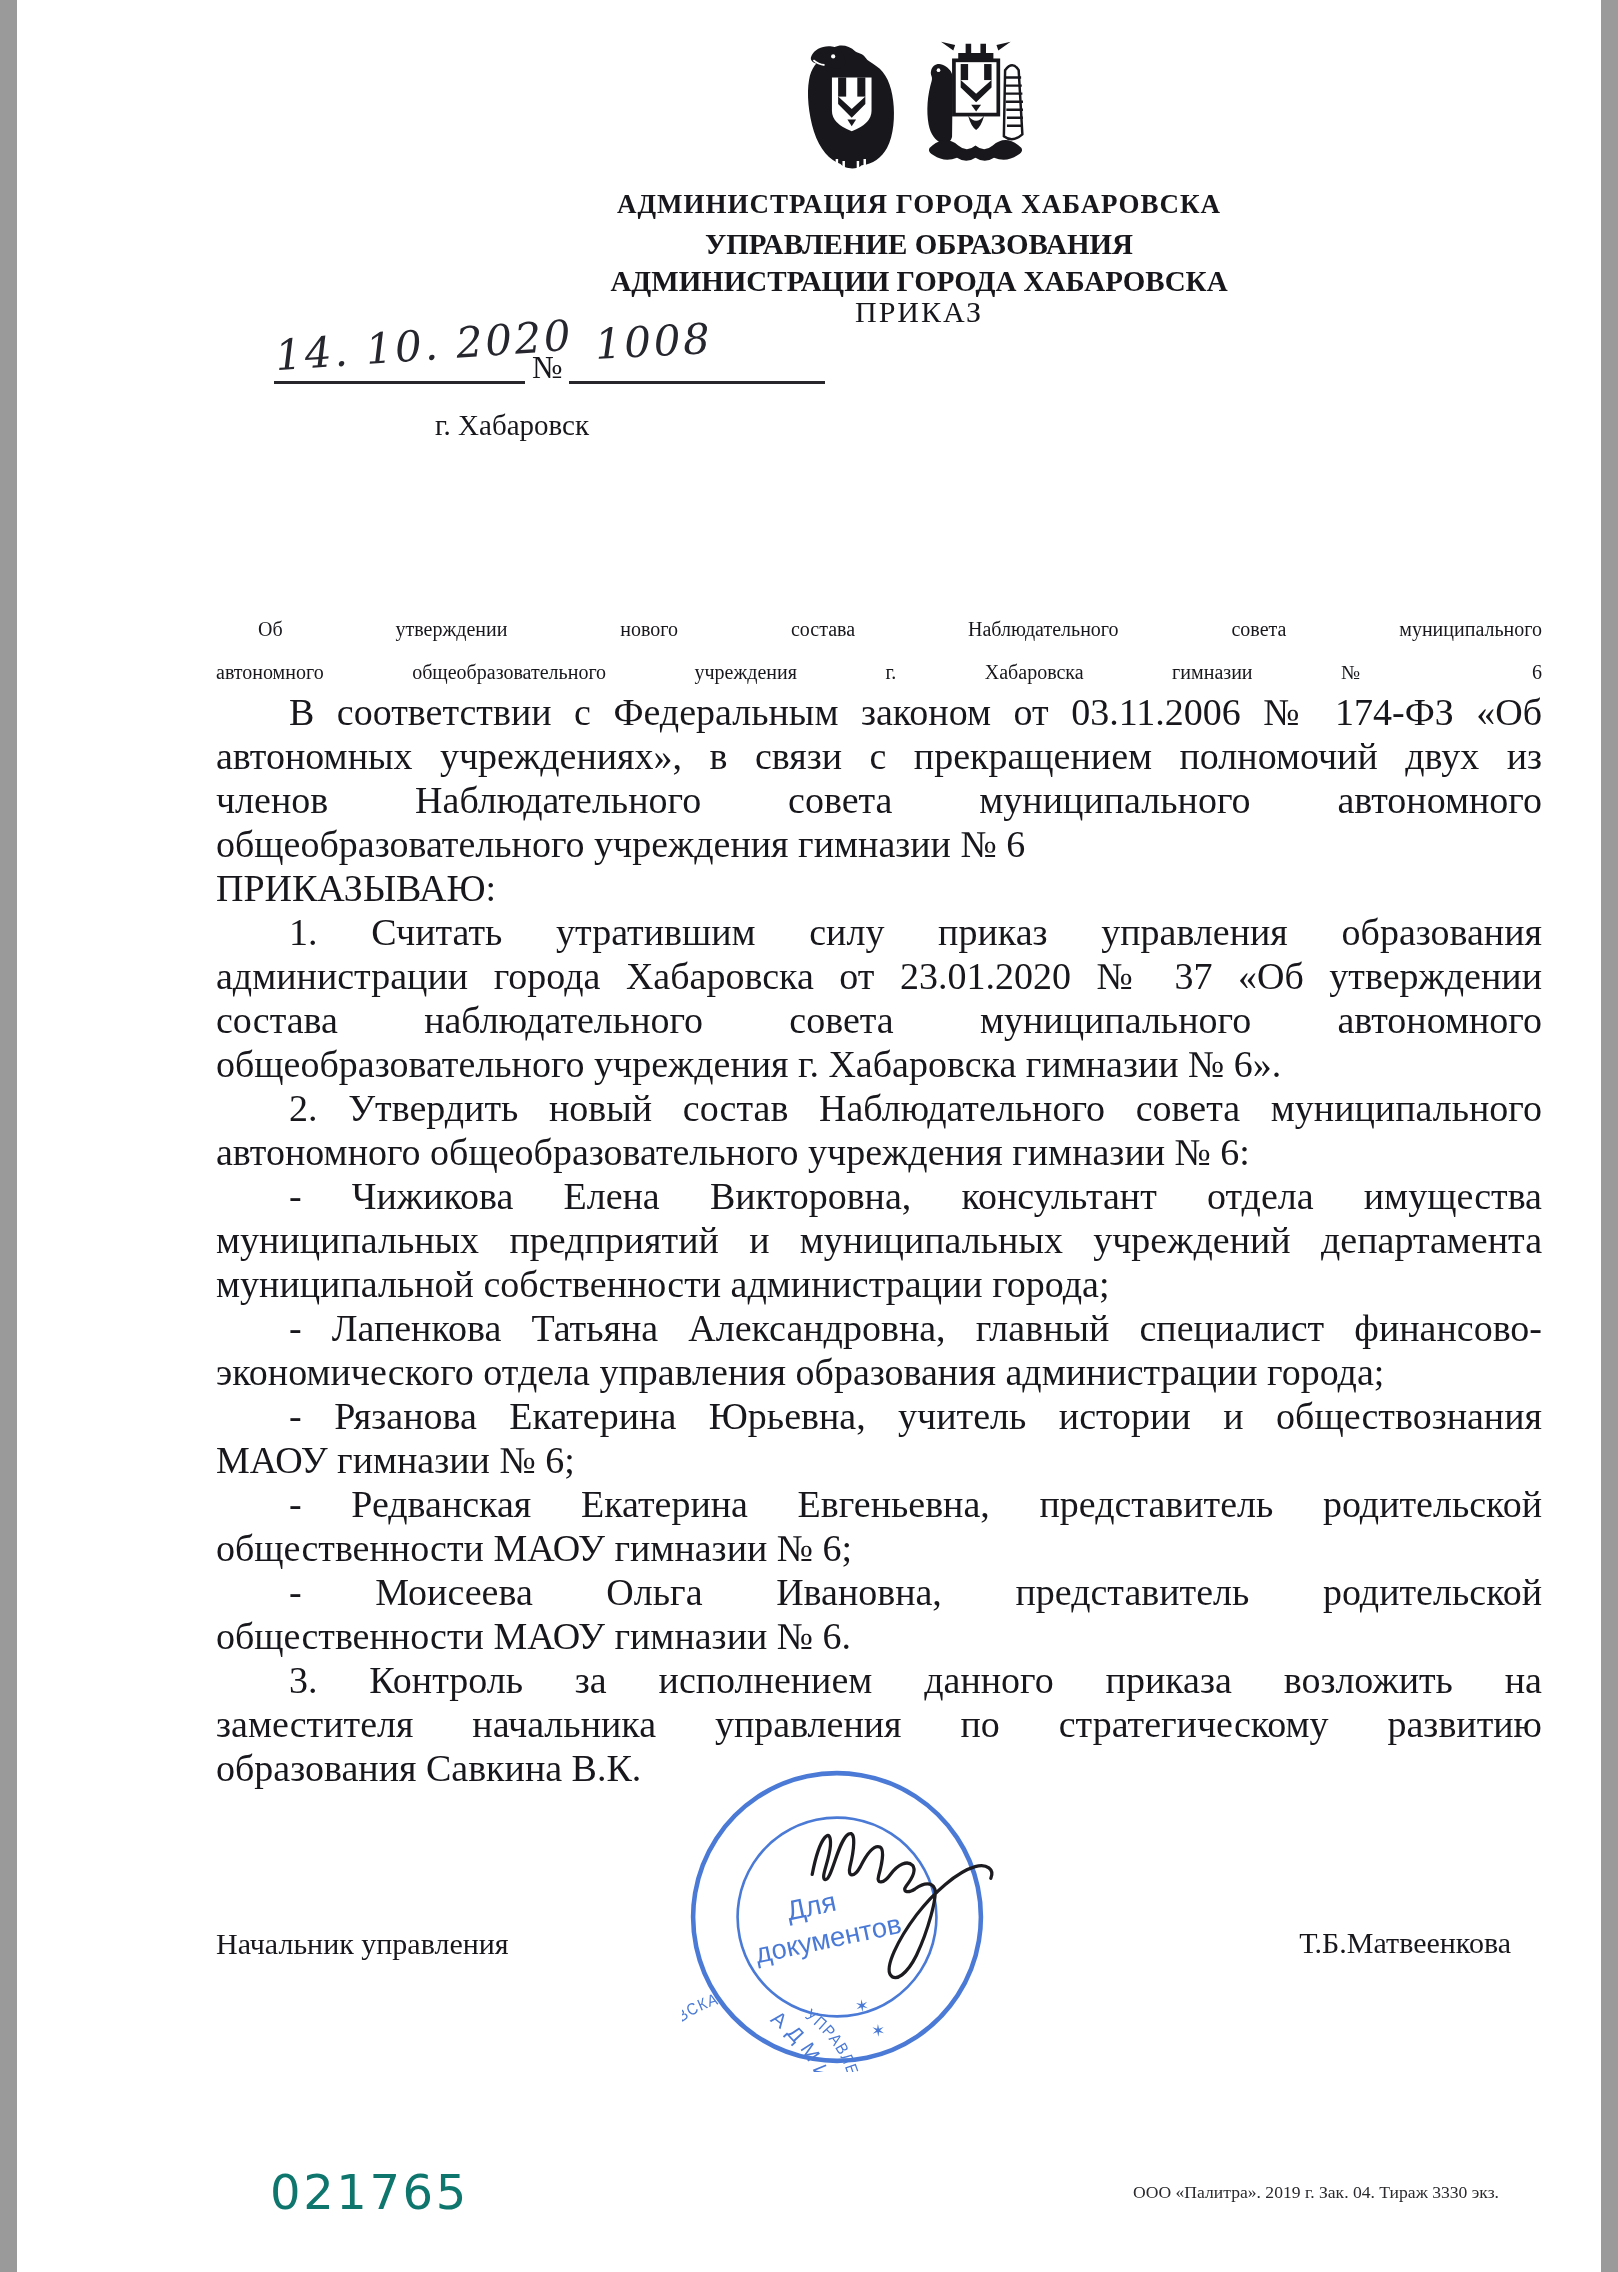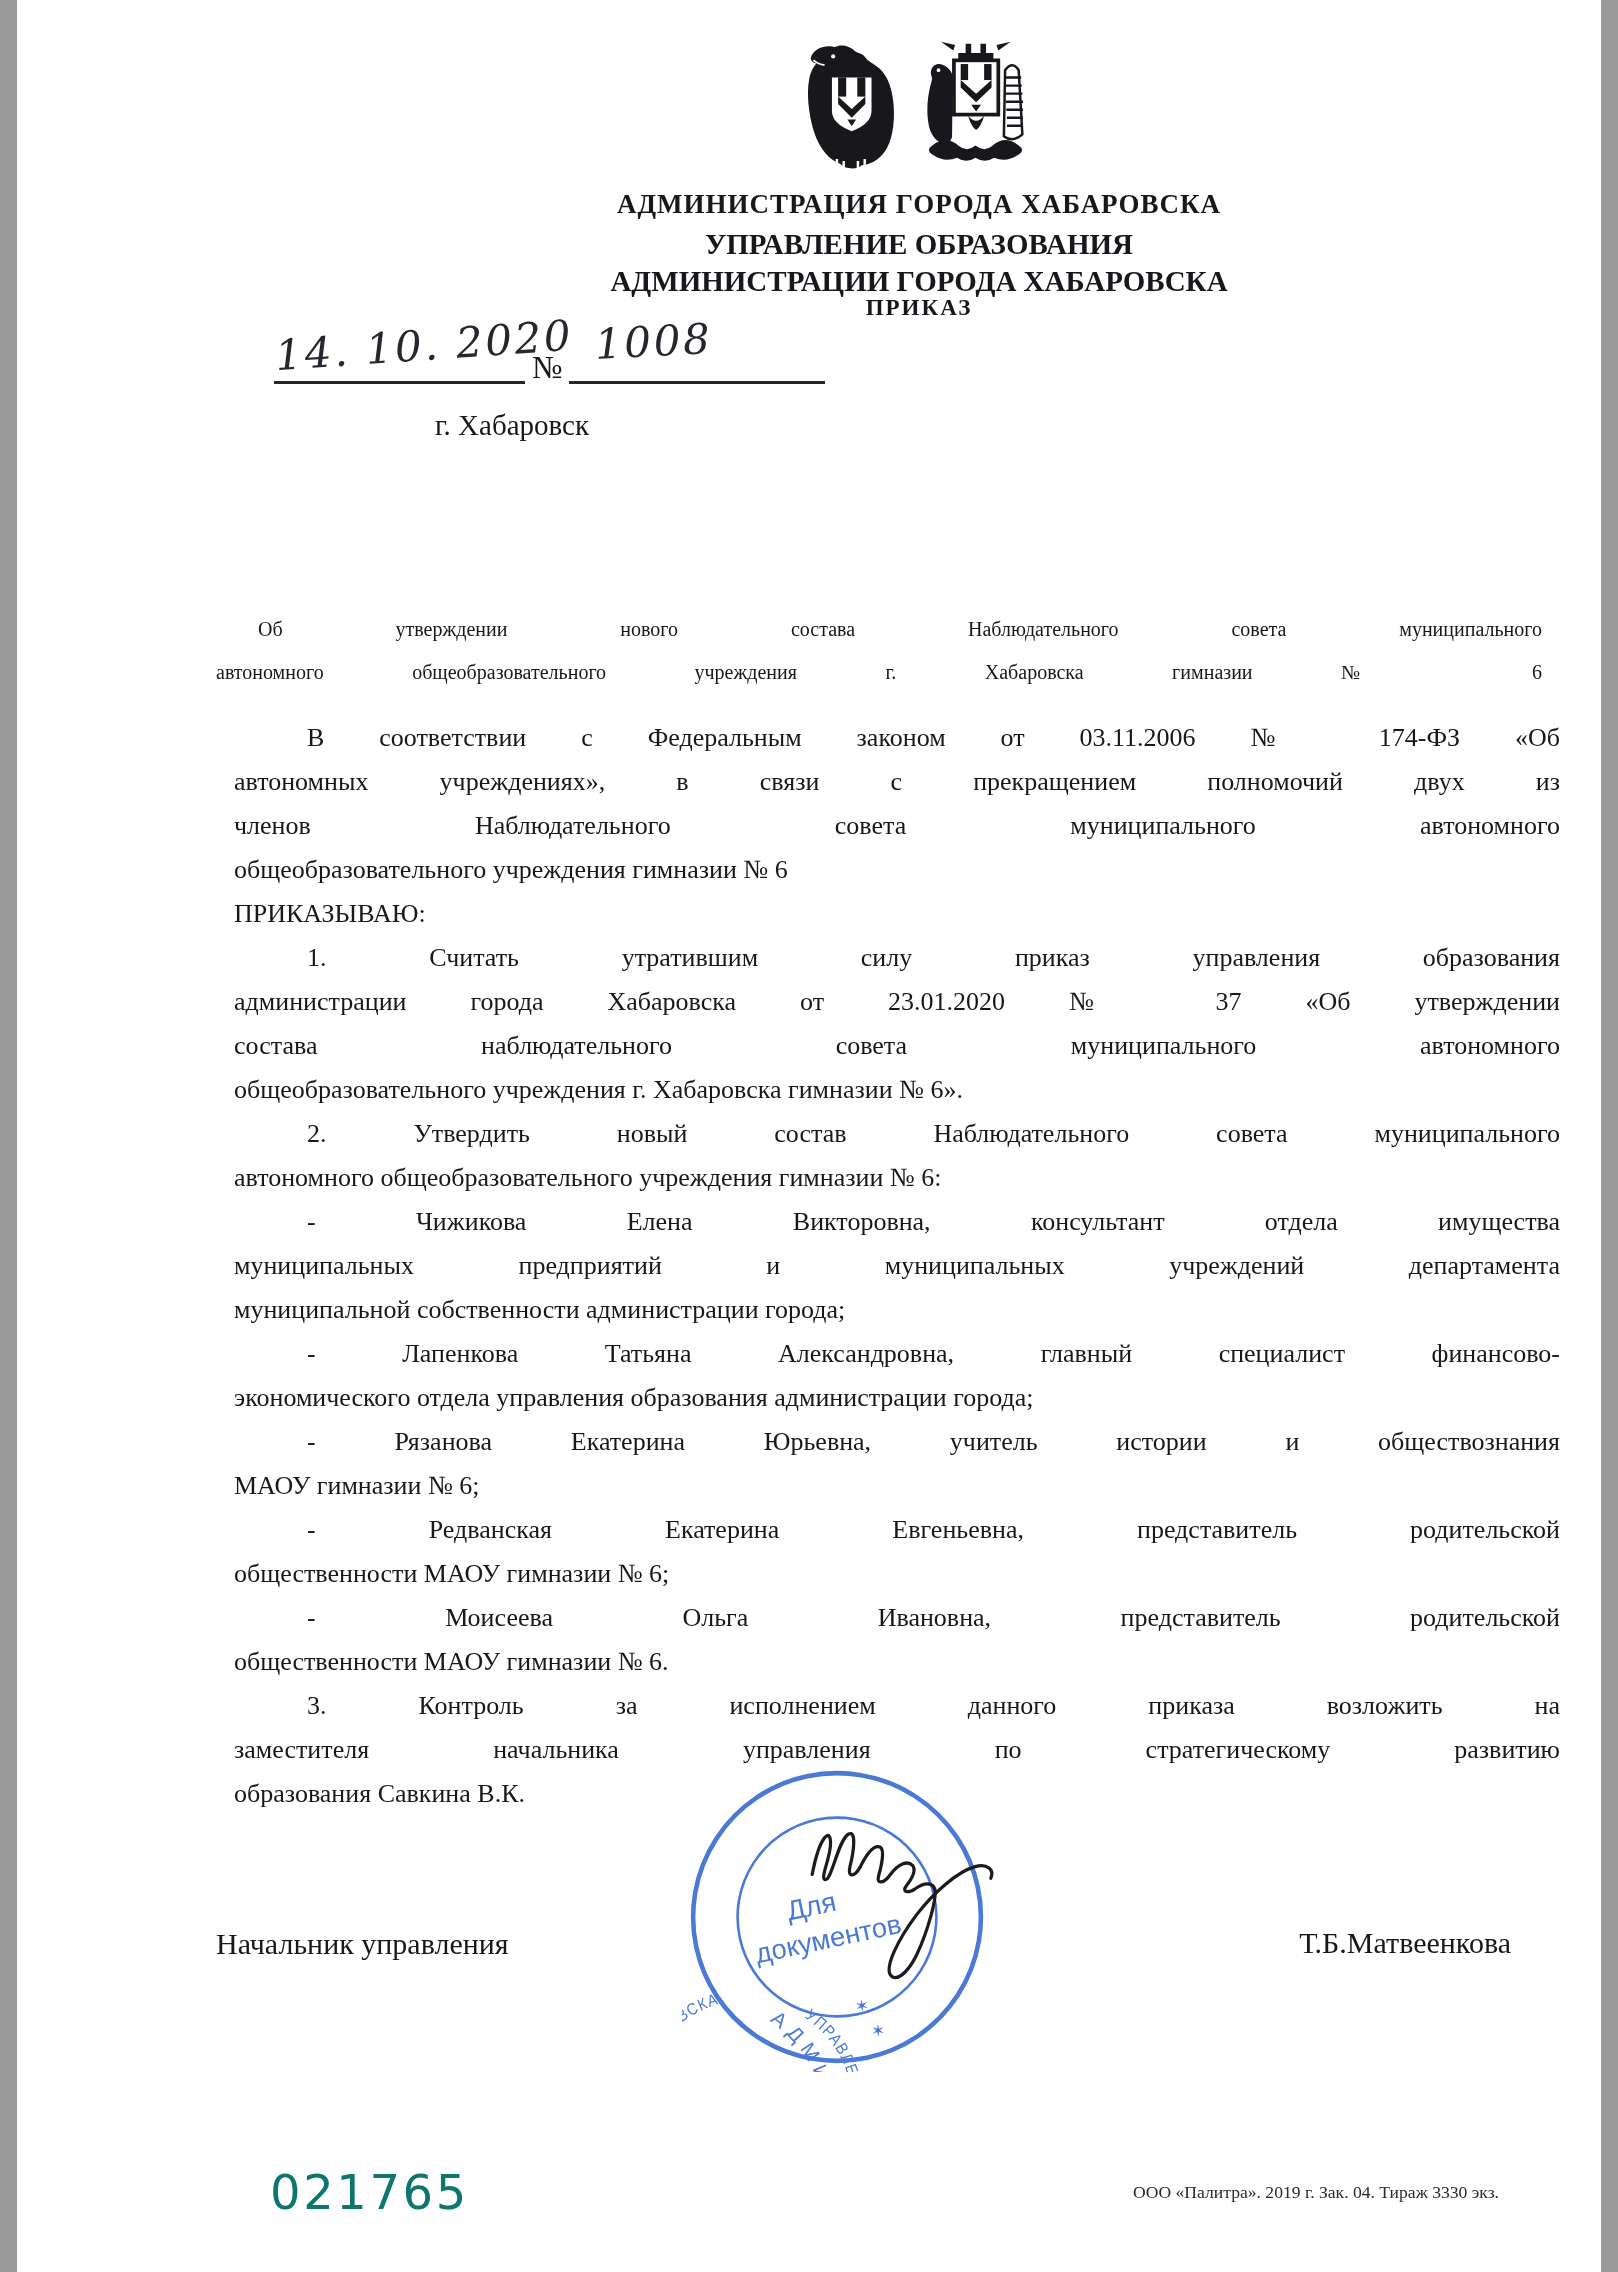--- a/index.html
+++ b/index.html
@@ -18,42 +18,42 @@
   .emblem-right { left:903px; top:33px;  width:111px; height:141px; }
   .org-block {
     position:absolute; left:412px; top:191px; width:980px;
     text-align:center; font-weight:bold; line-height:1;
   }
   .org-line1 { font-size:27px; letter-spacing:1px; margin-bottom:12.4px; }
   .org-line2 { font-size:29px; margin-bottom:7.8px; }
   .org-line3 { font-size:29px; }
   .doc-title {
     position:absolute; left:412px; top:295px; width:980px;
-    text-align:center; font-weight:bold; font-size:23px; letter-spacing:2px;
+    text-align:center; font-weight:normal; font-size:30px; letter-spacing:2px;
   }
   
   .hand {
     font-family:"DejaVu Serif", serif; font-style:italic;
     color:#26262e; letter-spacing:2.6px;
   }
   .date-value  { position:absolute; left:258px;  top:321px; font-size:42px; transform:rotate(-4deg); }
   .number-sign { position:absolute; left:515px;  top:349px; font-size:32px; }
   .number-value{ position:absolute; left:578px;  top:317px; font-size:42px; transform:rotate(-3deg); }
   .rule { position:absolute; height:2.6px; background:#26262b; }
   .rule-date   { left:257px; top:381px; width:251px; }
   .rule-number { left:552px; top:381px; width:256px; }
   .city { position:absolute; left:418px; top:409px; font-size:29px; }
   
   .subject {
     position:absolute; left:199px; top:608px; width:1326px;
     font-size:20px; line-height:43px;
   }
   .body-block {
-    position:absolute; left:199px; top:716px; width:1326px;
-    font-size:26px; line-height:44px;margin-left:18px;
+    position:absolute; left:199px; top:690px; width:1326px;
+    font-size:38px; line-height:44px;
   }
   .jl { text-align:justify; text-align-last:justify; }
   .ll { text-align:left; }
   .ind { text-indent:73px; }
   .ind-sm { text-indent:42px; }
   
   .signoff-role { position:absolute; left:199px; top:1927px; font-size:30px; }
   .signoff-name {
     position:absolute; right:90px; top:1926px; font-size:30px;
     display:flex; 

